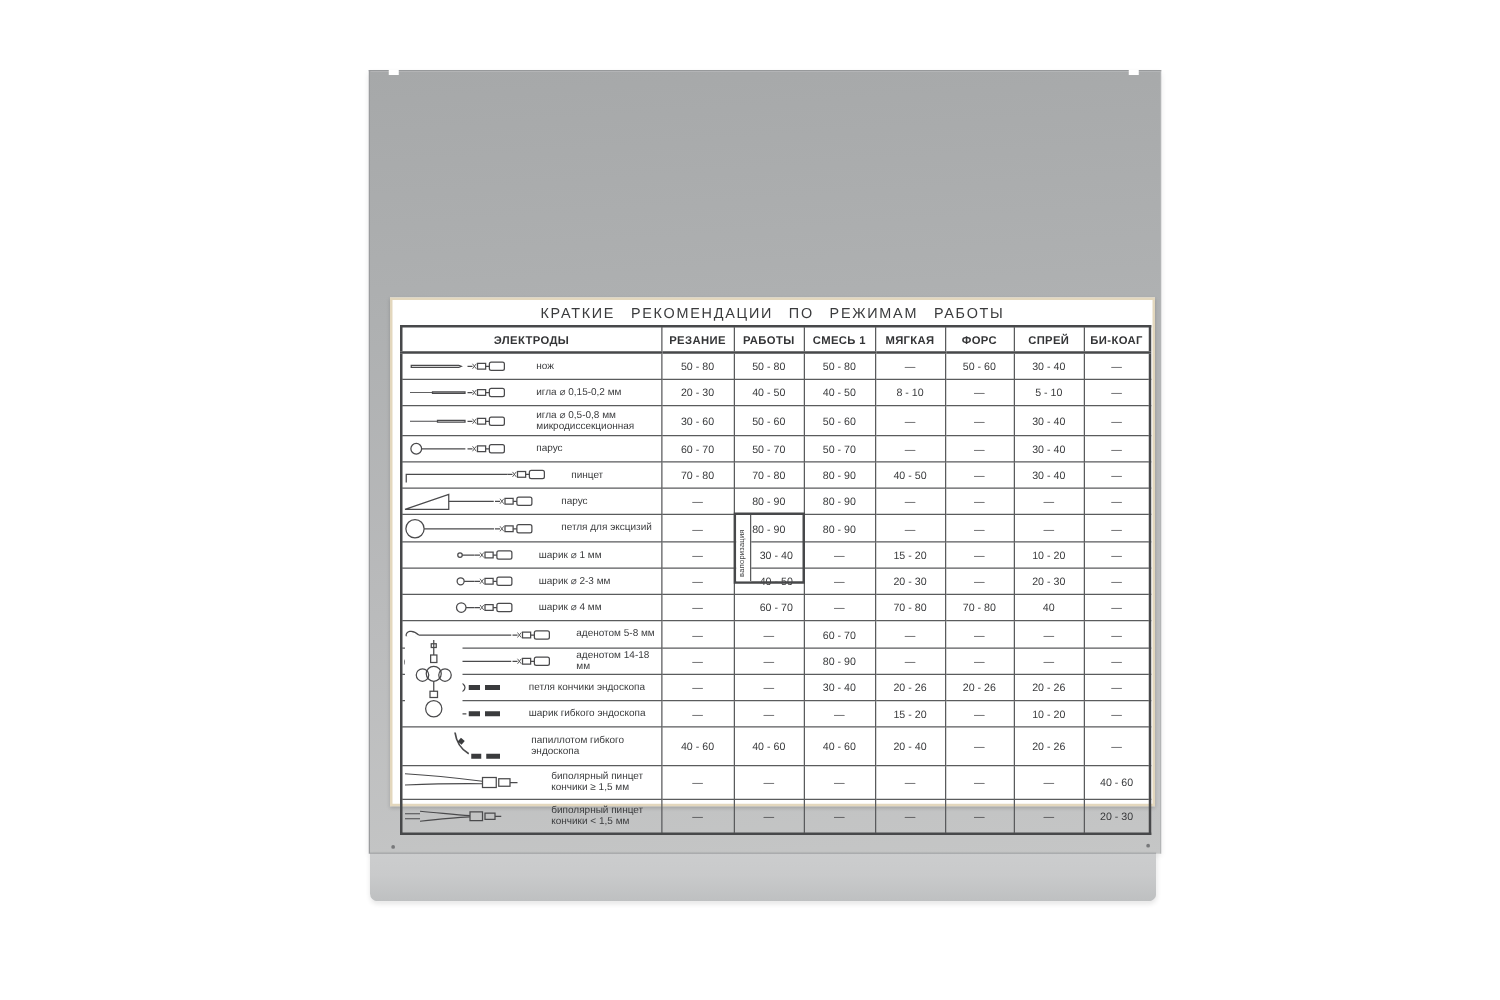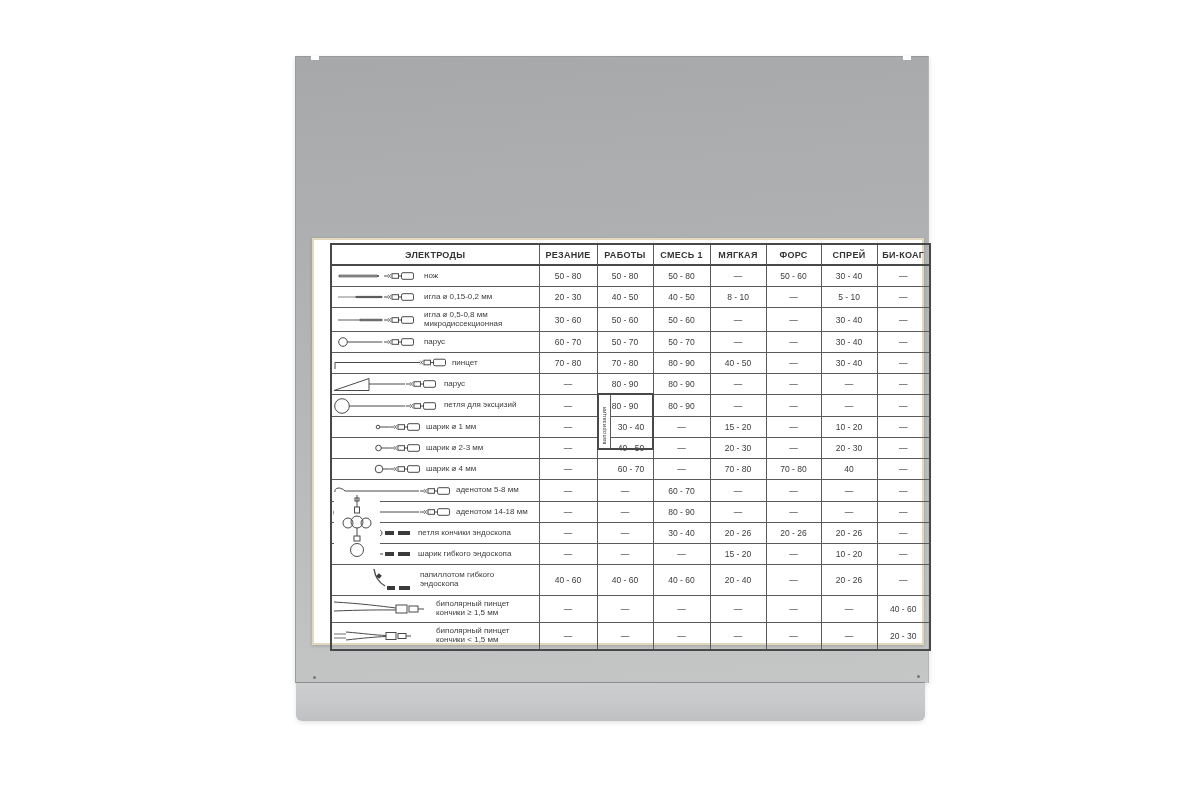--- a/index.html
+++ b/index.html
@@ -17,28 +17,28 @@
   
   .flange{position:absolute;left:296px;top:682px;width:629px;height:38px;
           background:linear-gradient(180deg,#cccdce 0%,#c9cacb 45%,#bec0c1 100%);
           border-top:1px solid #8d8f91;border-radius:0 0 6px 6px;
           box-shadow:0 2px 4px rgba(0,0,0,0.10);}
   
   .sticker{position:absolute;left:16px;top:181px;width:608px;height:403px;
            background:#ffffff;border:2px solid #e3d7bd;box-shadow:0 1px 3px rgba(0,0,0,0.18);}
   .title{margin-top:5px;text-align:center;font-size:11.5px;letter-spacing:1.4px;word-spacing:8px;
          color:#3a3b3d;white-space:nowrap;}
-  .table-wrap{position:relative;margin-left:16px;margin-top:3px;width:601px;}
+  .table-wrap{position:relative;margin-left:6px;margin-top:3px;width:601px;}
   table{border-collapse:collapse;table-layout:fixed;width:601px;border:2px solid #47484a;}
   th,td{border:1px solid #5a5b5d;padding:0;text-align:center;vertical-align:middle;overflow:hidden;}
   thead th{font-size:9px;font-weight:bold;letter-spacing:0.3px;border-bottom:2px solid #47484a;color:#333436;}
   td.val{font-size:8.5px;color:#3a3b3d;}
   td.val.vapor-pad{padding-left:12px;}
   td.ecell{text-align:left;}
-  .erow{display:flex;align-items:center;height:100%;}
+  .erow{display:flex;align-items:center;height:100%;gap:15px;}
   .eiconbox{display:flex;justify-content:flex-end;align-items:center;flex:0 0 auto;padding-right:4px;box-sizing:border-box;}
   .eicon svg{display:block;}
   .elabel{font-size:8px;line-height:1.12;color:#3a3b3d;white-space:pre-line;padding-right:2px;}
   .elabel.center{flex:1;}
   
   .vapor-box{position:absolute;left:267px;top:150px;width:57px;height:57px;
              border:2px solid #47484a;box-sizing:border-box;pointer-events:none;}
   .vapor-strip{position:absolute;left:0;top:0;bottom:0;width:11px;background:#ffffff;
                border-right:1px solid #5a5b5d;}
   .vapor-text{position:absolute;left:-22px;top:25px;width:55px;height:11px;
@@ -52,20 +52,21 @@
 <body>
 
 <div class="scene">
   <div class="panel">
     <div class="notch notch-left"></div>
     <div class="notch notch-right"></div>
     <div class="screw screw-left"></div>
     <div class="screw screw-right"></div>
 
     <div class="sticker">
+      <div class="title">КРАТКИЕ  РЕКОМЕНДАЦИИ  ПО  РЕЖИМАМ  РАБОТЫ</div>
       <div class="table-wrap">
         <table id="modes-table">
             <colgroup>
               <col style="width:208px">
               <col style="width:58px">
               <col style="width:56px">
               <col style="width:57px">
               <col style="width:56px">
               <col style="width:55px">
               <col style="width:56px">

